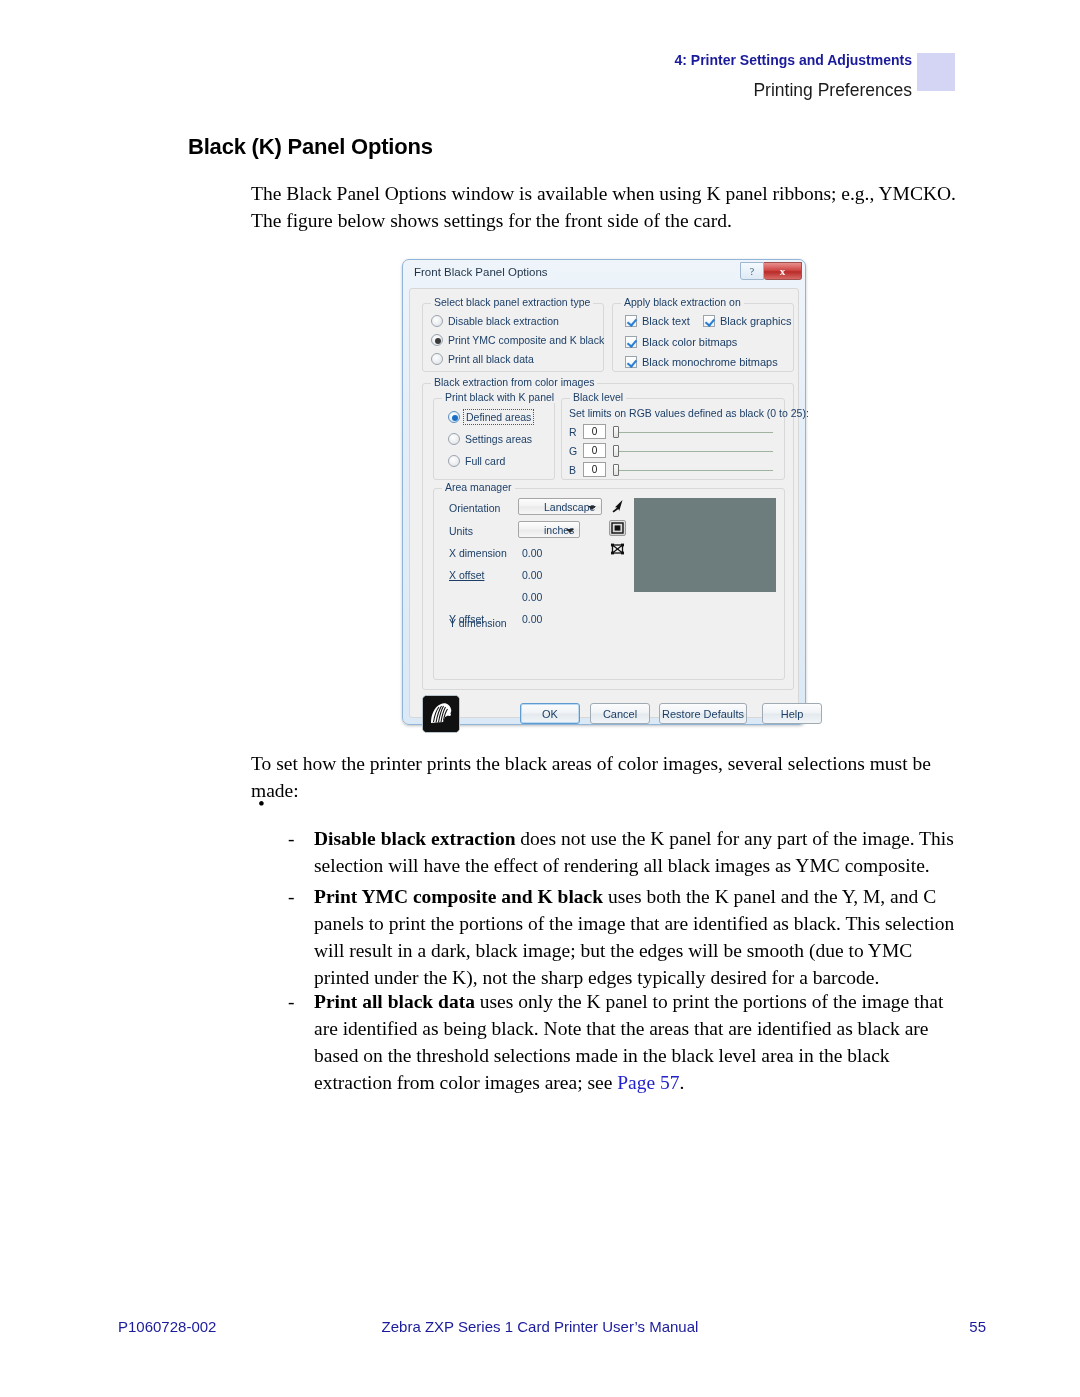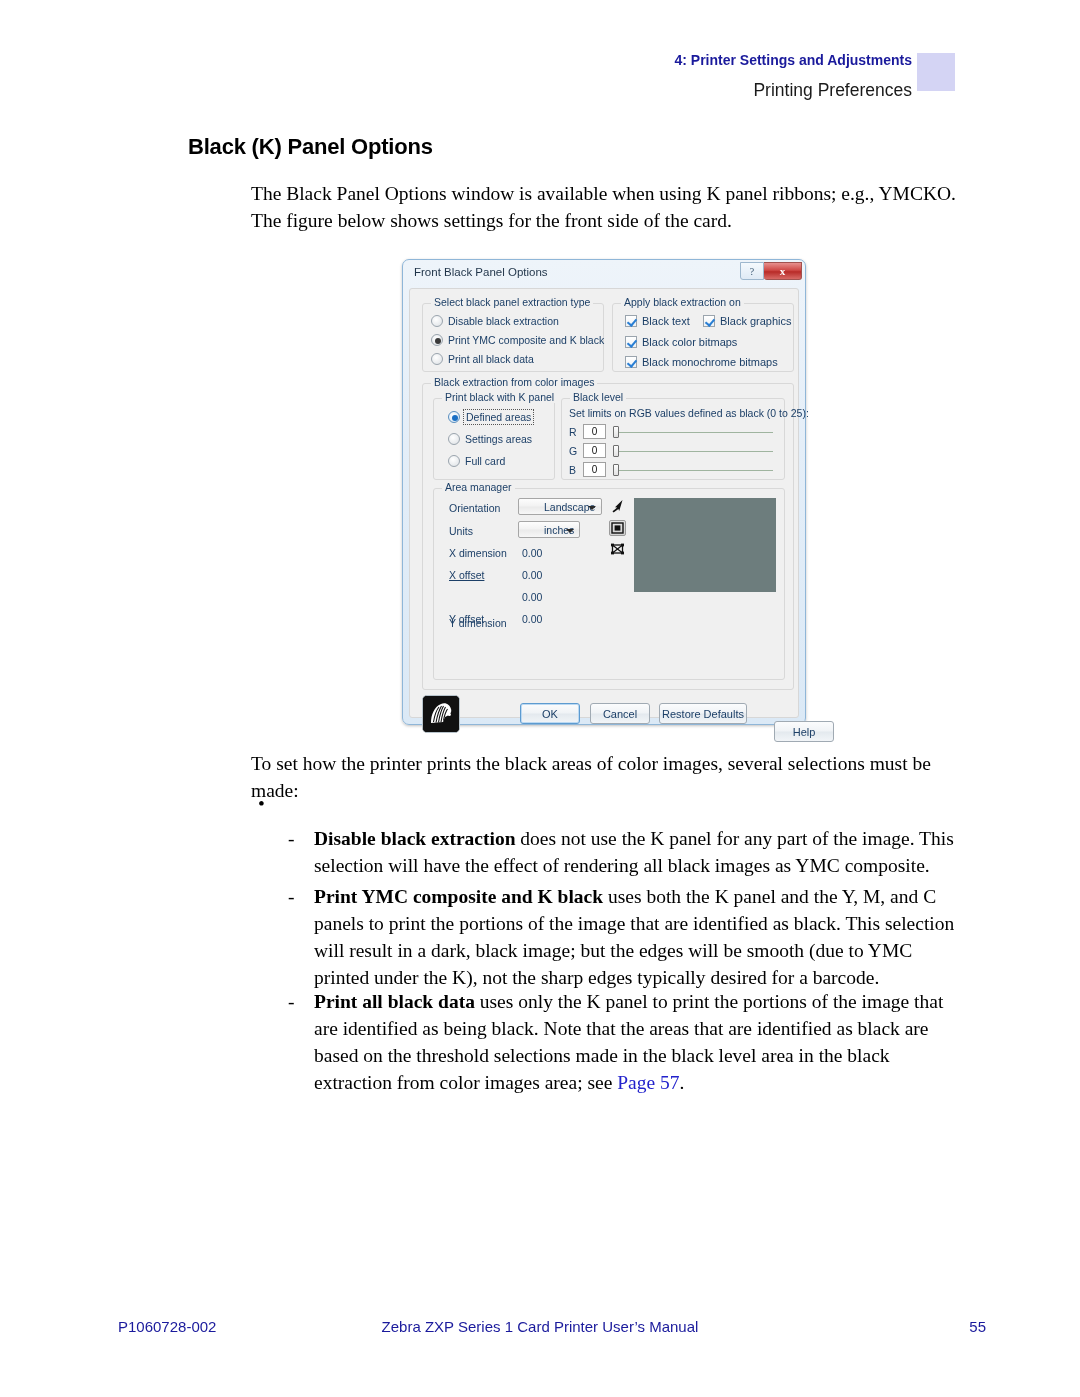--- a/index.html
+++ b/index.html
@@ -551,21 +551,21 @@
           </g>
           <circle cx="26.4" cy="18.6" r="1.5" fill="#fff"></circle>
         </svg>
       </div>
 
       <div class="dbtn default" style="left:110px;top:414px;width:60px;">OK</div>
       <div class="dbtn" style="left:180px;top:414px;width:60px;">Cancel</div>
       <div class="dbtn" style="left:249px;top:414px;width:88px;">
           <span>Restore Defaults</span>
         </div>
-      <div class="dbtn" style="left:364px;top:414px;width:60px;margin-top:18px;">Help</div>
+      <div class="dbtn" style="left:352px;top:414px;width:60px;">Help</div>
 
     </div>
   </div>
 </div>
 
 <div class="para" id="lead-para">To set how the printer prints the black areas of color images, several selections must be made:</div>
 
 <div class="bullet-row" id="b1">
   <span class="bullet-dot">•</span>
 </div>

